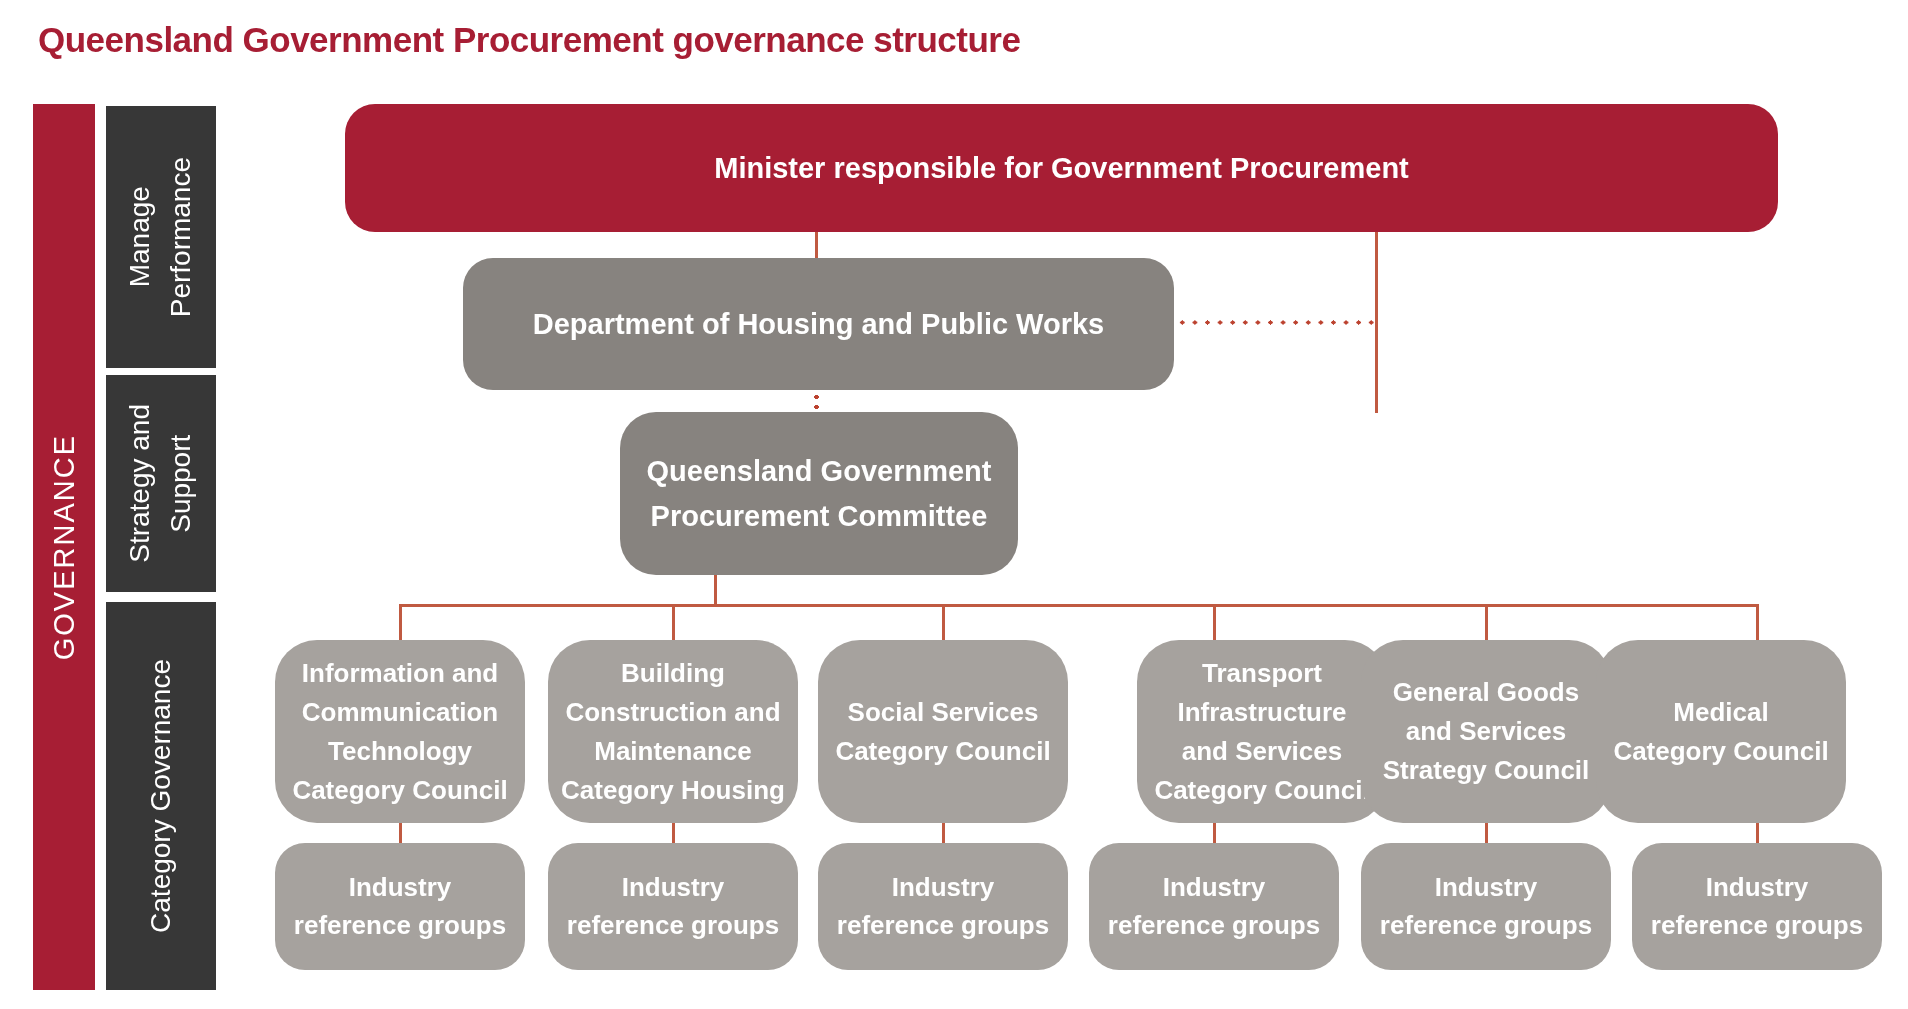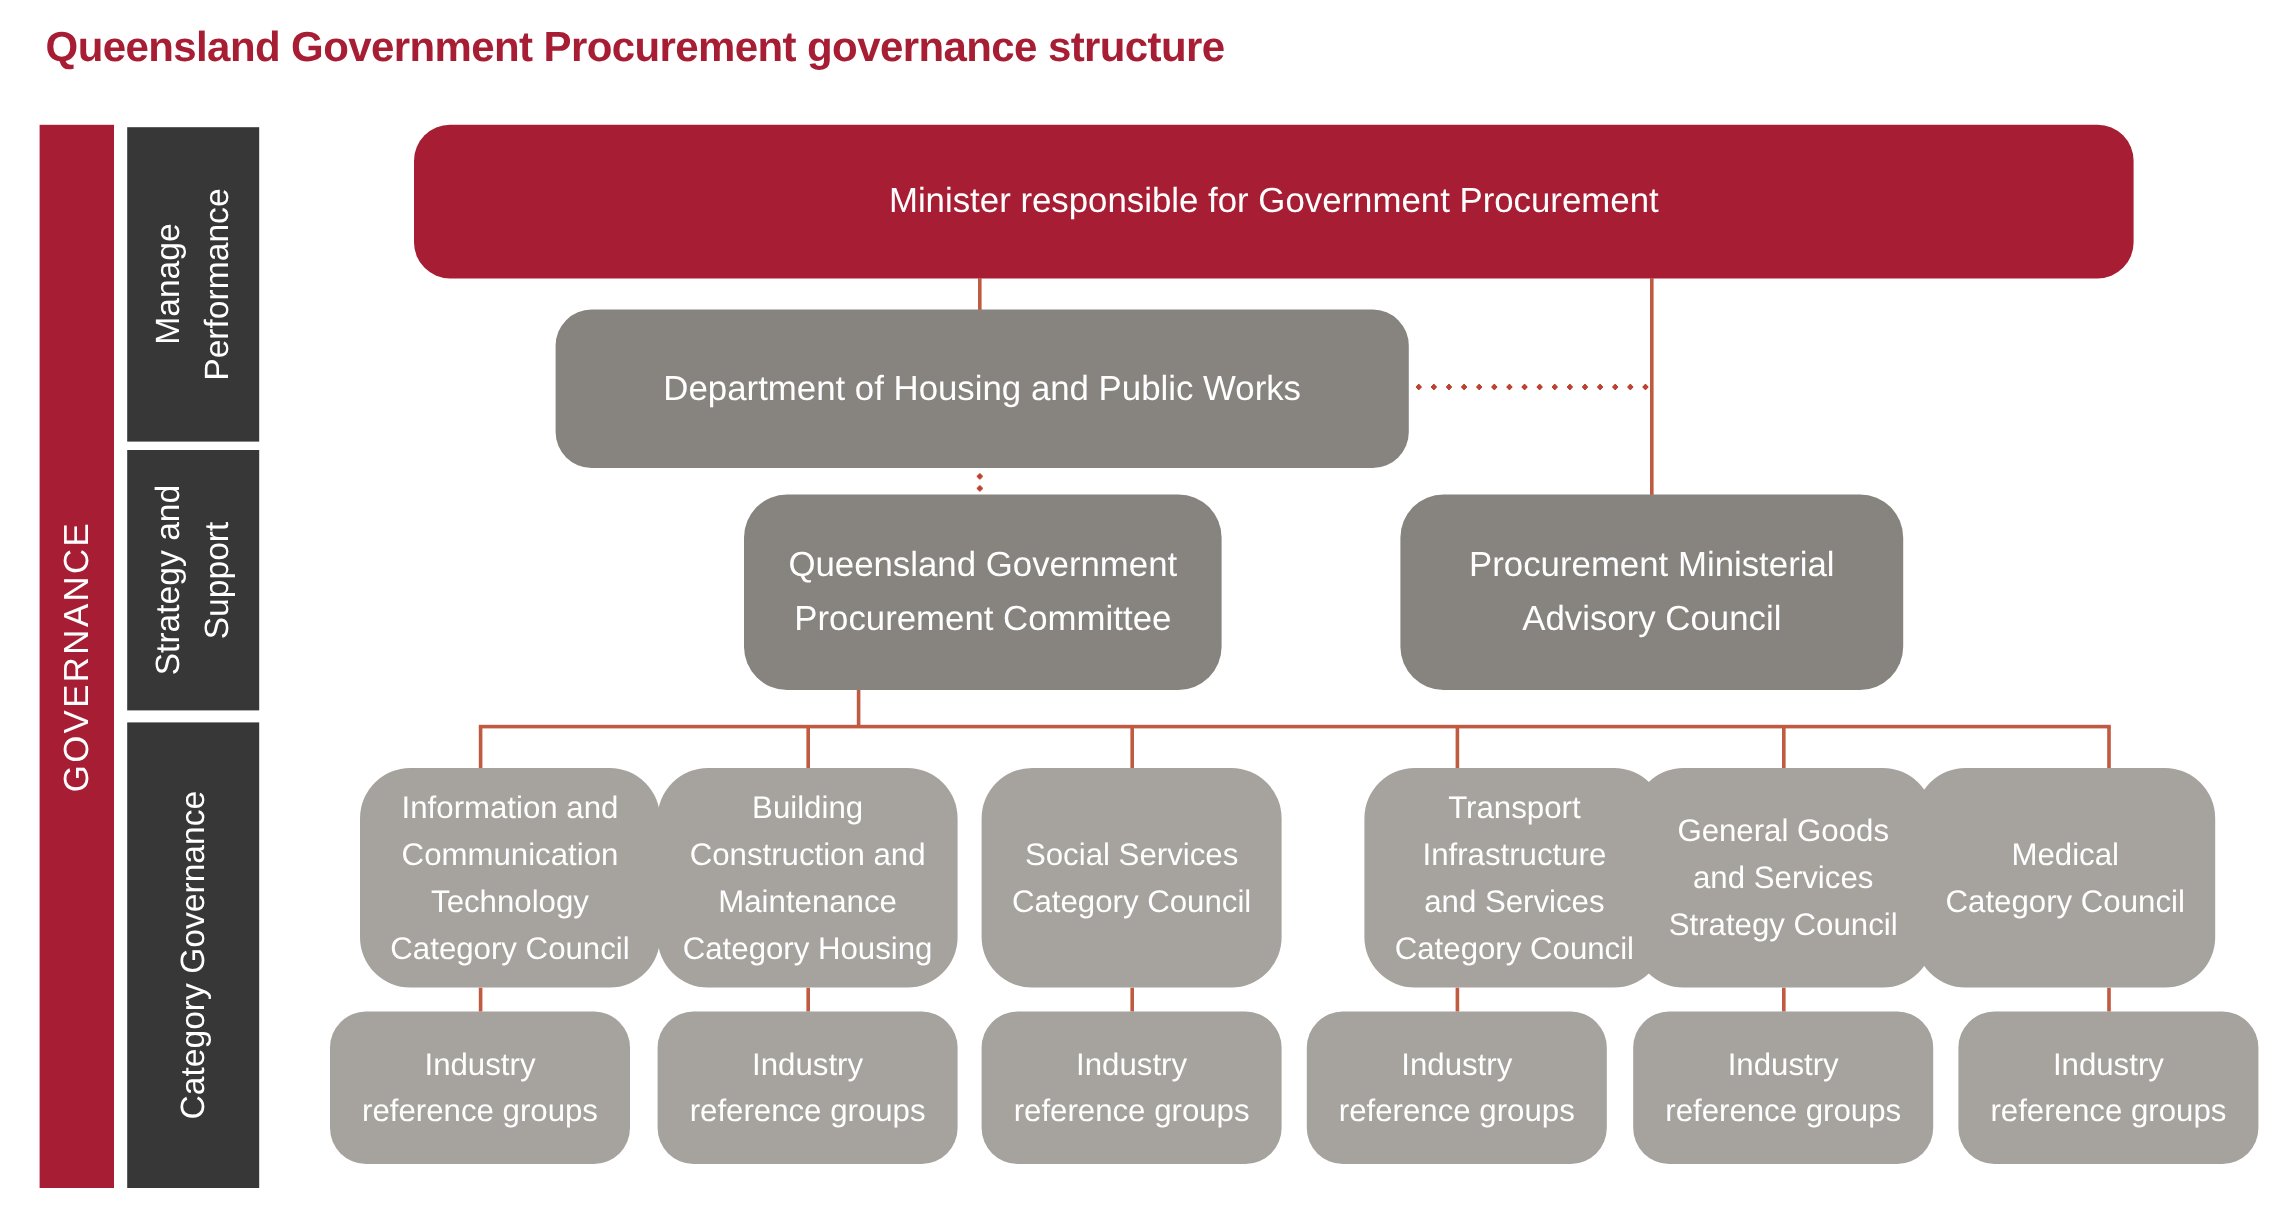--- a/index.html
+++ b/index.html
@@ -17,21 +17,21 @@
   .canvas{position:relative;width:1908px;height:1009px;background:var(--background);overflow:hidden;}
 
   .title{
     position:absolute;left:38px;top:20px;width:1600px;
     font-size:35px;font-weight:bold;color:var(--maroon);letter-spacing:-0.5px;
   }
 
   
   .box{
     position:absolute;display:flex;align-items:center;justify-content:center;
-    text-align:center;color:var(--text-on-fill);white-space:pre-line;
+    text-align:center;color:var(--text-on-fill);white-space:pre-line;font-weight:bold;
   }
   .minister{left:345px;top:104px;width:1433px;height:128px;border-radius:30px;background:var(--maroon);font-size:29px;}
   .dept{left:463px;top:258px;width:711px;height:132px;border-radius:30px;background:var(--gray-mid);font-size:29px;}
   .committee{left:620px;top:412px;width:398px;height:163px;border-radius:36px;background:var(--gray-mid);font-size:29px;line-height:1.55;}
   .advisory{left:1167px;top:412px;width:419px;height:163px;border-radius:36px;background:var(--gray-mid);font-size:29px;line-height:1.55;}
   .council{top:640px;width:250px;height:183px;border-radius:42px;background:var(--gray-light);font-size:26px;line-height:1.5;}
   .irg{top:843px;width:250px;height:127px;border-radius:30px;background:var(--gray-light);font-size:26px;line-height:1.45;}
 
   
   .vband{position:absolute;display:flex;align-items:center;justify-content:center;}
@@ -100,24 +100,22 @@
   <div class="line" style="left:672px;top:823px;width:3px;height:20px;"></div>
   <div class="line" style="left:942px;top:823px;width:3px;height:20px;"></div>
   <div class="line" style="left:1213px;top:823px;width:3px;height:20px;"></div>
   <div class="line" style="left:1485px;top:823px;width:3px;height:20px;"></div>
   <div class="line" style="left:1756px;top:823px;width:3px;height:20px;"></div>
 
   <div class="box minister">Minister responsible for Government Procurement</div>
   <div class="box dept">Department of Housing and Public Works</div>
   <div class="box committee">Queensland Government
 Procurement Committee</div>
-  <div class="box advisory">Procurement Ministerial
-Advisory Council</div>
 
-  <div class="box council" style="left:275px;margin-left:25px;">Information and
+  <div class="box council" style="left:275px;">Information and
 Communication
 Technology
 Category Council</div>
   <div class="box council" style="left:548px;">Building
 Construction and
 Maintenance
 Category Housing</div>
   <div class="box council" style="left:818px;">Social Services
 Category Council</div>
   <div class="box council" style="left:1089px;margin-left:48px;">Transport

